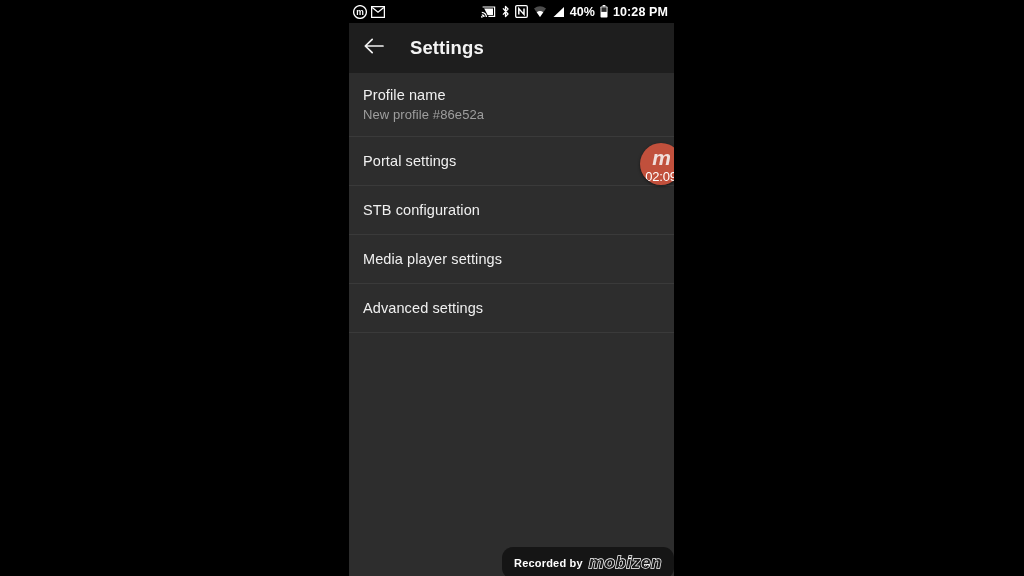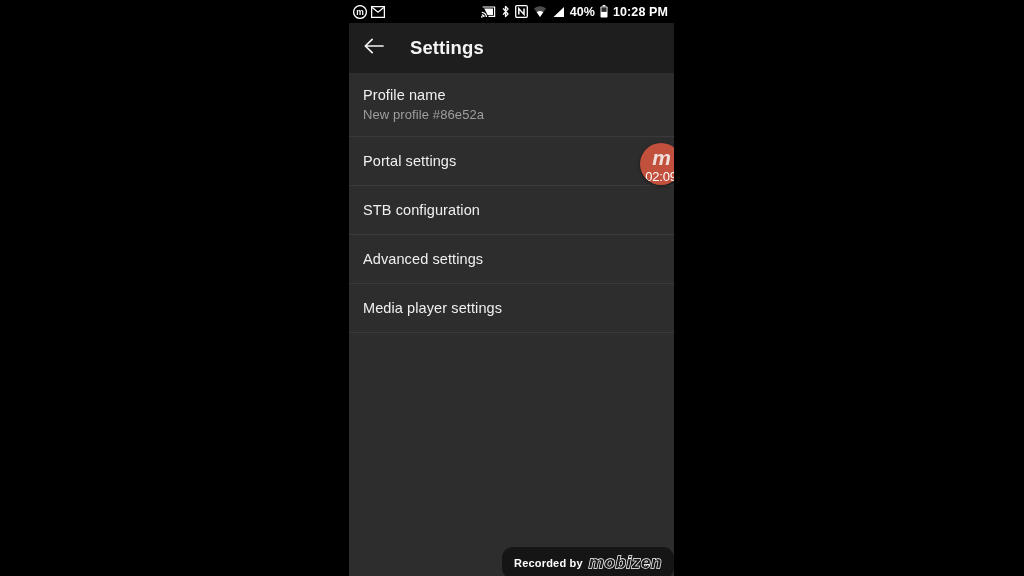--- a/index.html
+++ b/index.html
@@ -291,25 +291,25 @@
 
       <div class="list-row one-line">
         <div class="row-title">Portal settings</div>
       </div>
 
       <div class="list-row one-line">
         <div class="row-title">STB configuration</div>
       </div>
 
       <div class="list-row one-line">
+        <div class="row-title">Media player settings</div>
+      </div>
+
+      <div class="list-row one-line">
         <div class="row-title">Advanced settings</div>
-      </div>
-
-      <div class="list-row one-line">
-        <div class="row-title">Media player settings</div>
       </div>
 
       <div class="list-filler"></div>
     </div>
 
     <div id="mobizen-widget">
       <div class="mz-m">m</div>
       <div class="mz-timer">02:09</div>
     </div>
 

